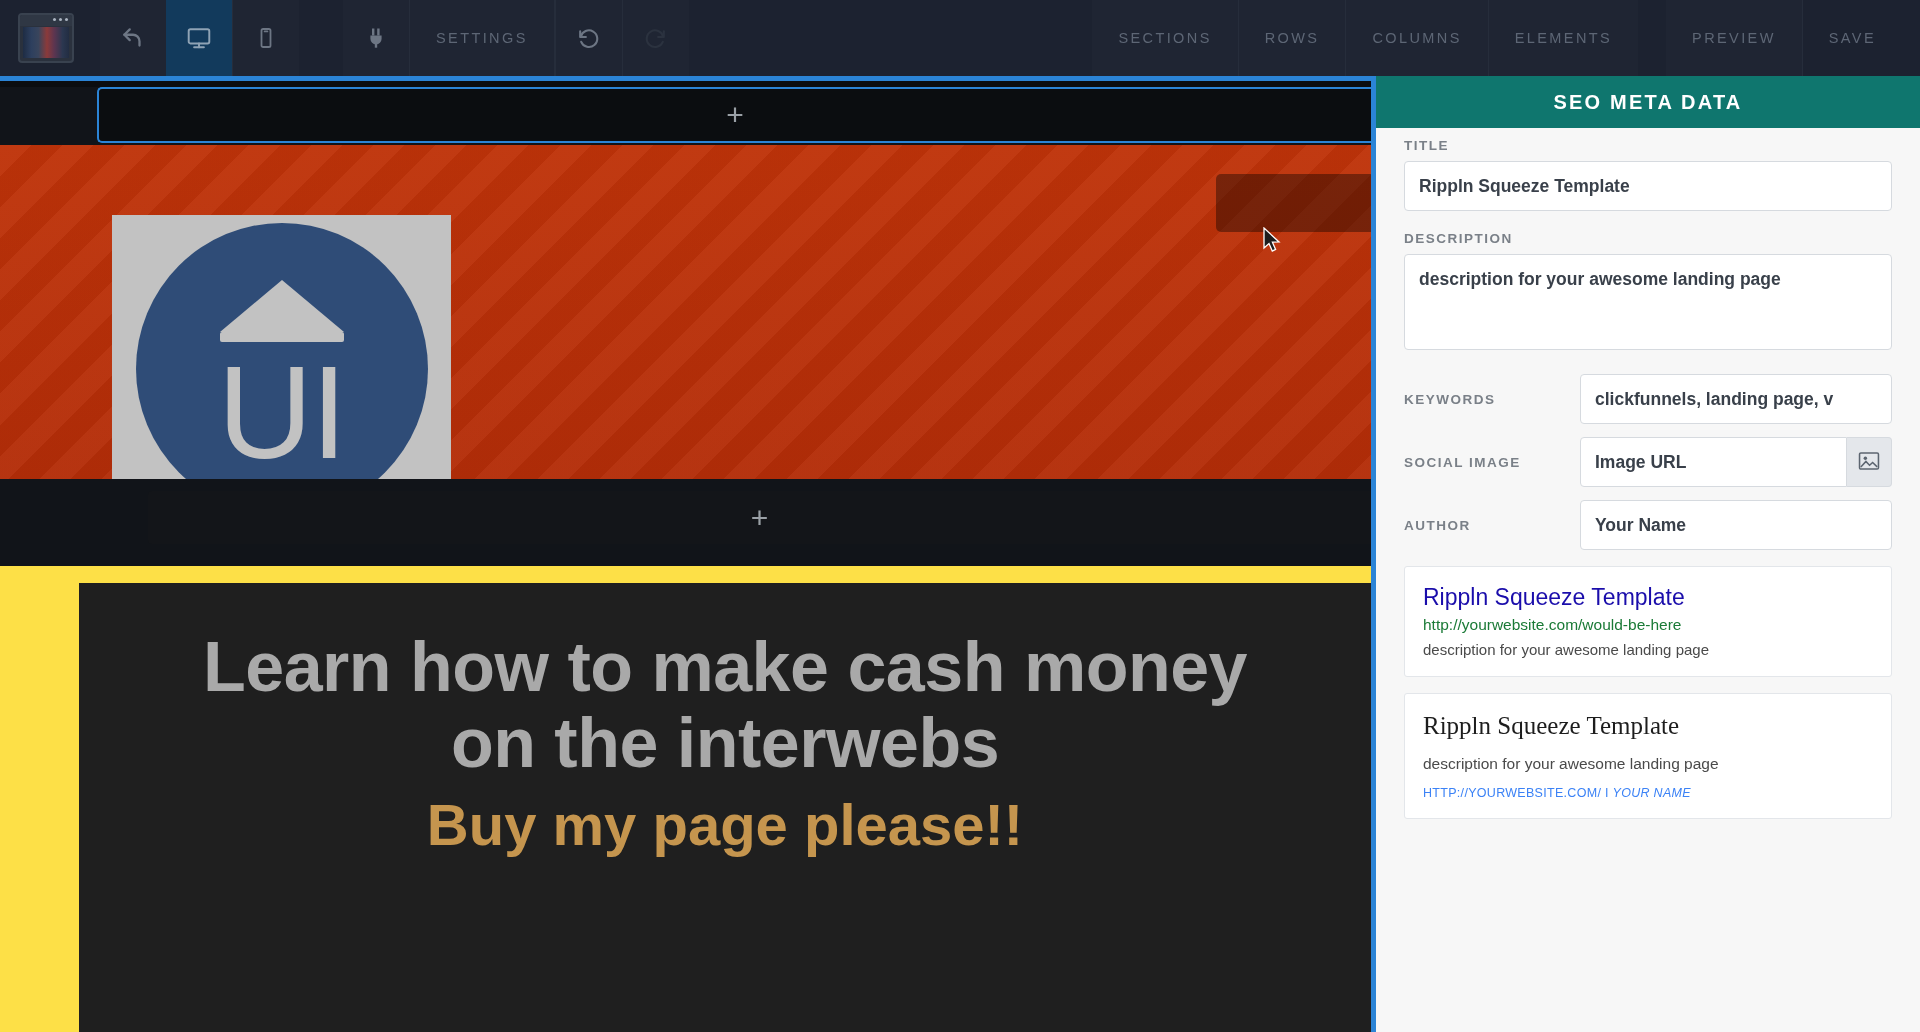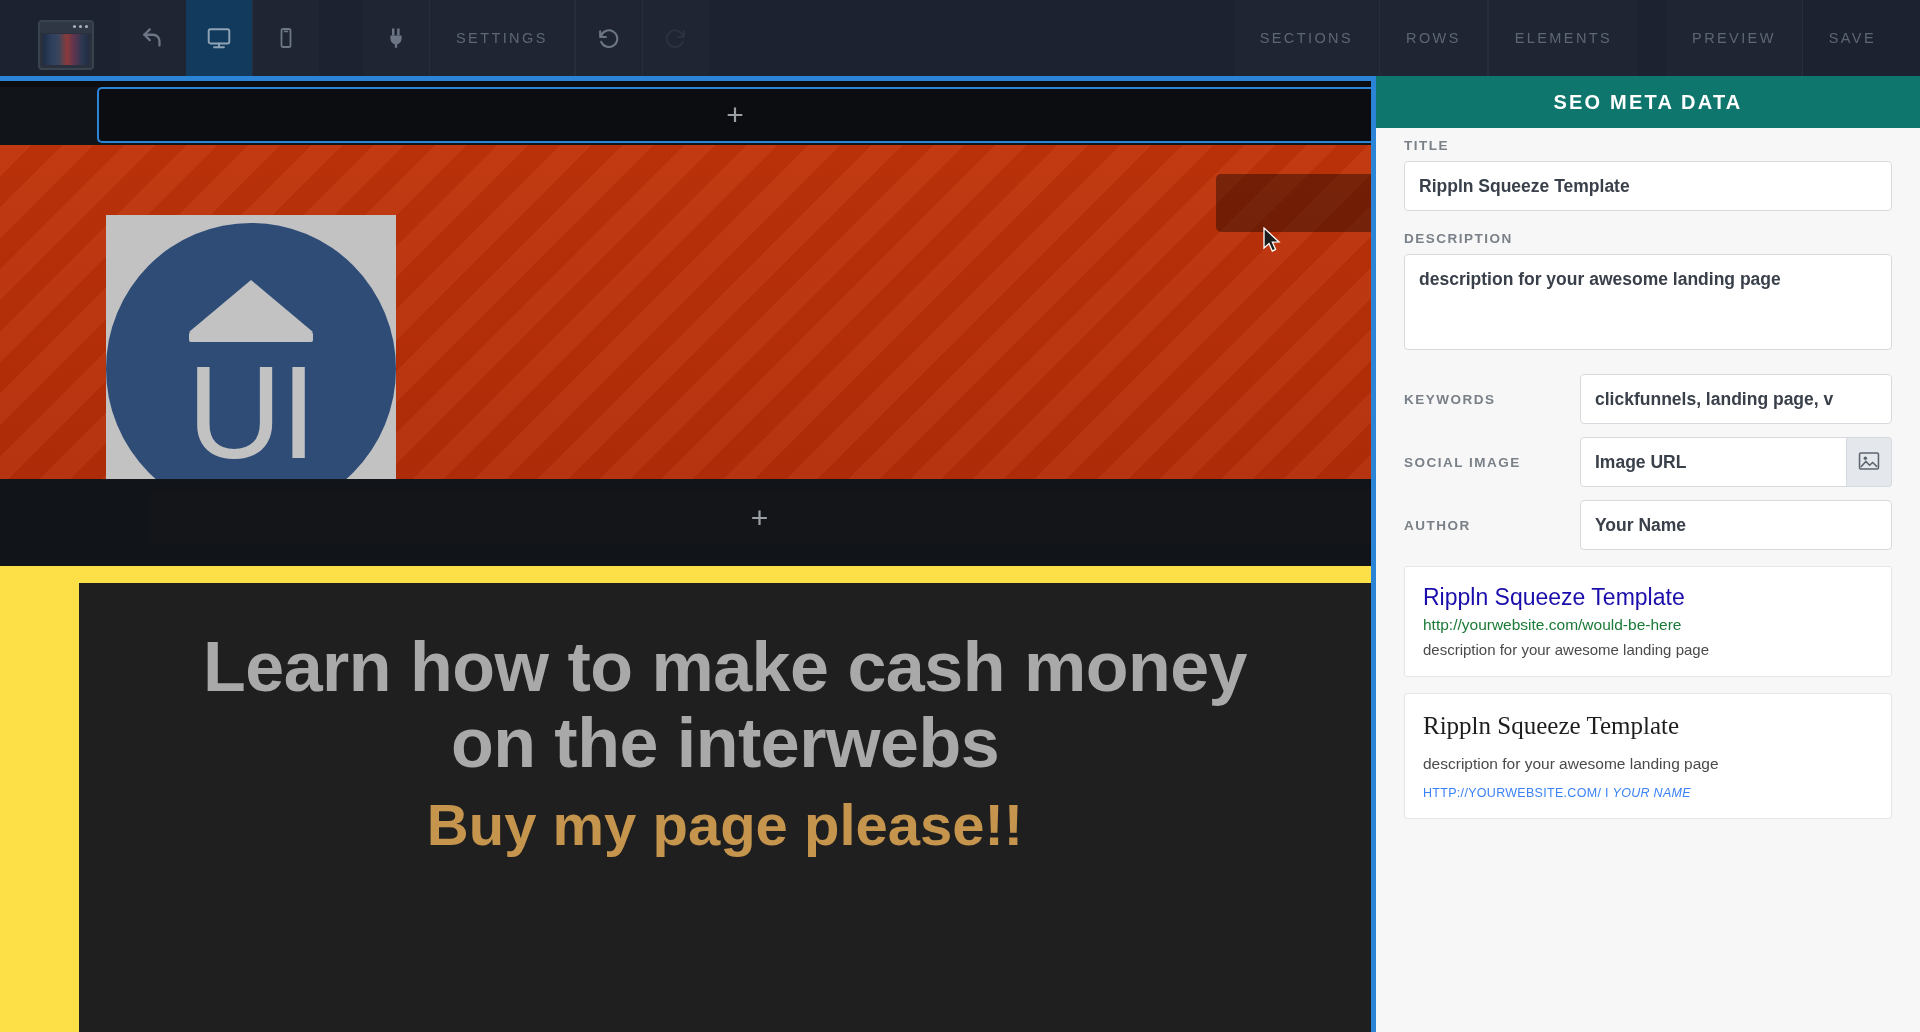--- a/index.html
+++ b/index.html
@@ -9,21 +9,21 @@
     background: #1b222e;
     font-family: "Liberation Sans", sans-serif;
   }
   #root { position: relative; width: 1920px; height: 1032px; }
 
   
   .toolbar {
     position: absolute; top: 0; left: 0;
     width: 1920px; height: 76px;
     background: #1c2230;
-    display: flex; align-items: center; padding-left: 20px;
+    display: flex; align-items: flex-start;
   }
   .tb-logo {
     width: 56px; height: 50px;
     margin: 13px 0 0 18px;
     border: 2px solid #39424f;
     border-radius: 4px;
     background: #2a313d;
     position: relative; overflow: hidden;
     flex: 0 0 auto;
   }
@@ -102,22 +102,22 @@
     background:
       repeating-linear-gradient(135deg,
         rgba(255,255,255,0.035) 0px,
         rgba(255,255,255,0.035) 22px,
         rgba(0,0,0,0.035) 22px,
         rgba(0,0,0,0.035) 44px),
       linear-gradient(180deg,#bf3309 0%,#b32d08 100%);
     overflow: hidden;
   }
   .hero-logo {
-    position: absolute; left: 106px; top: 70px;
-    width: 290px; height: 307px;
+    position: absolute; left: 112px; top: 70px;
+    width: 339px; height: 307px;
     background: #c2c2c2;
     display: flex; align-items: center; justify-content: center;
   }
   .hero-logo .circle {
     width: 292px; height: 292px; border-radius: 50%;
     background: #2f4c77;
     position: relative;
     display: flex; align-items: center; justify-content: center;
     flex-direction: column;
   }
@@ -385,20 +385,21 @@
       </button>
     </div>
 
     <div class="tb-spacer"></div>
 
     <div class="tb-rightgroup">
       <button class="tb-btn tb-text boxed">SECTIONS</button>
       <div class="tb-sep"></div>
       <button class="tb-btn tb-text boxed">ROWS</button>
       <div class="tb-sep"></div>
+      <button class="tb-btn tb-text boxed">COLUMNS</button>
       <div class="tb-sep"></div>
       <button class="tb-btn tb-text boxed">ELEMENTS</button>
     </div>
 
     <div style="width:28px;"></div>
 
     <div class="tb-rightgroup">
       <button class="tb-btn tb-text boxed">PREVIEW</button>
       <div class="tb-sep"></div>
       <button class="tb-btn tb-text" style="padding-right:44px;">SAVE</button>

